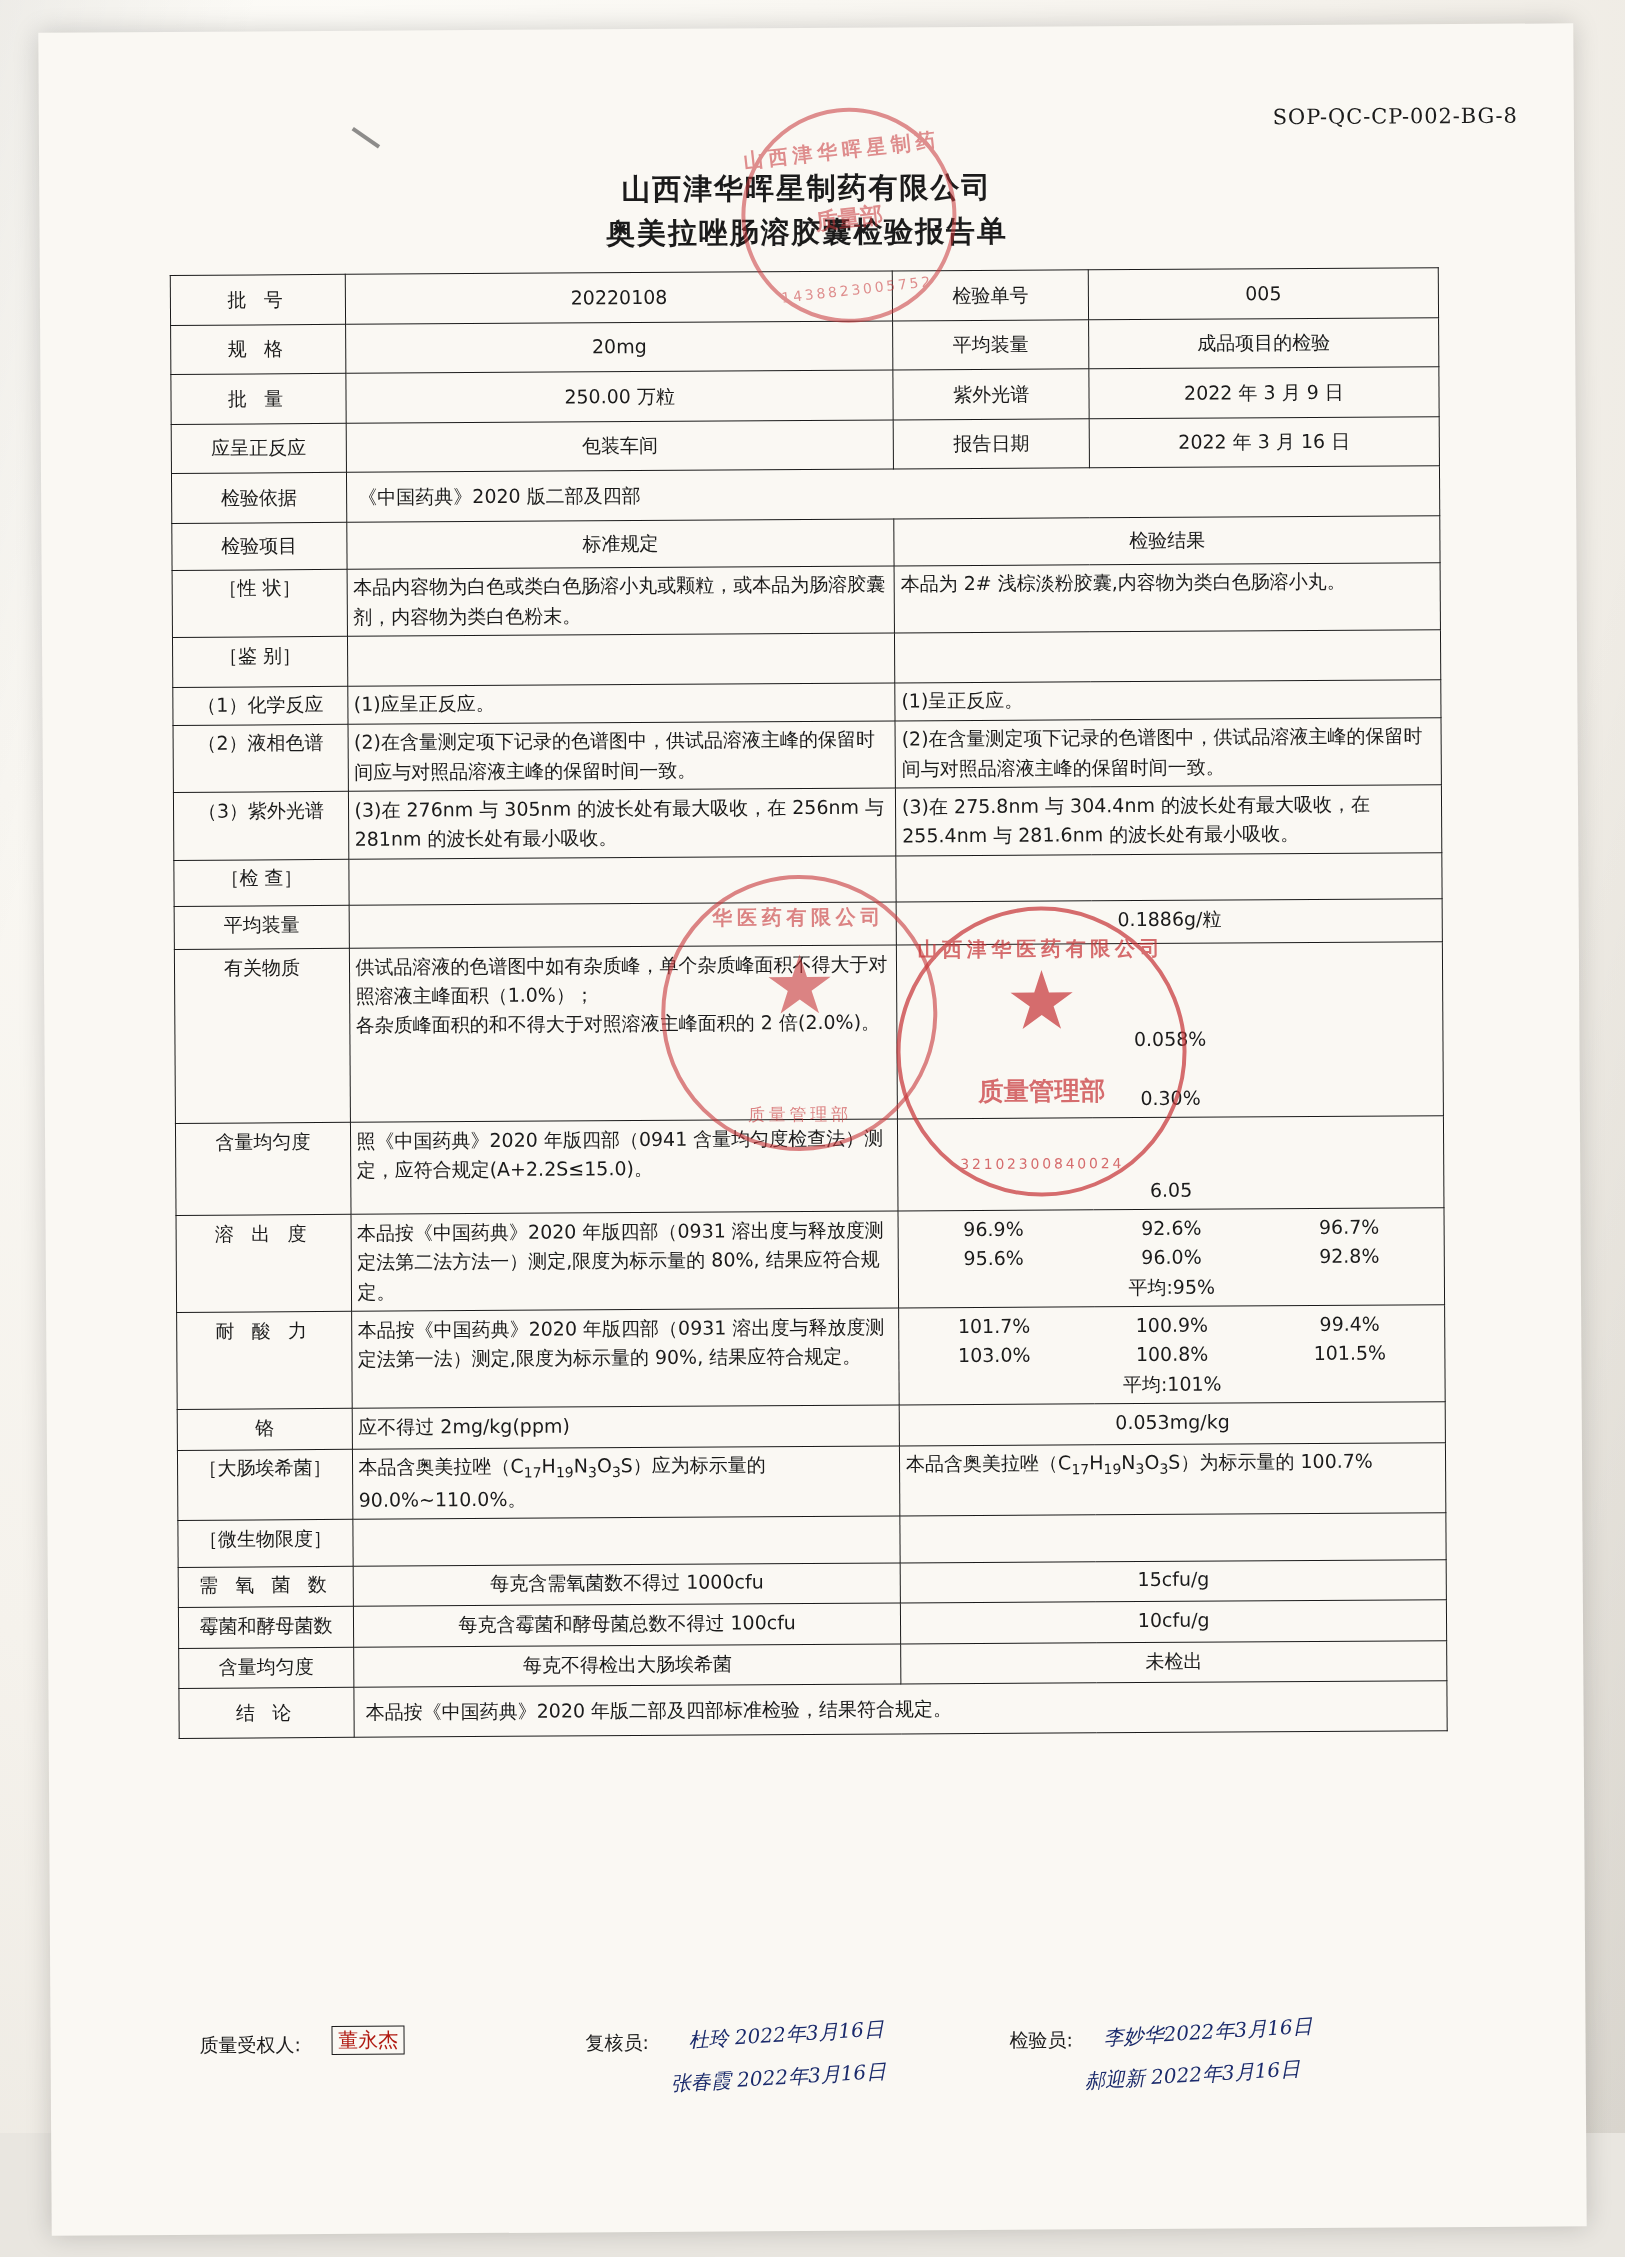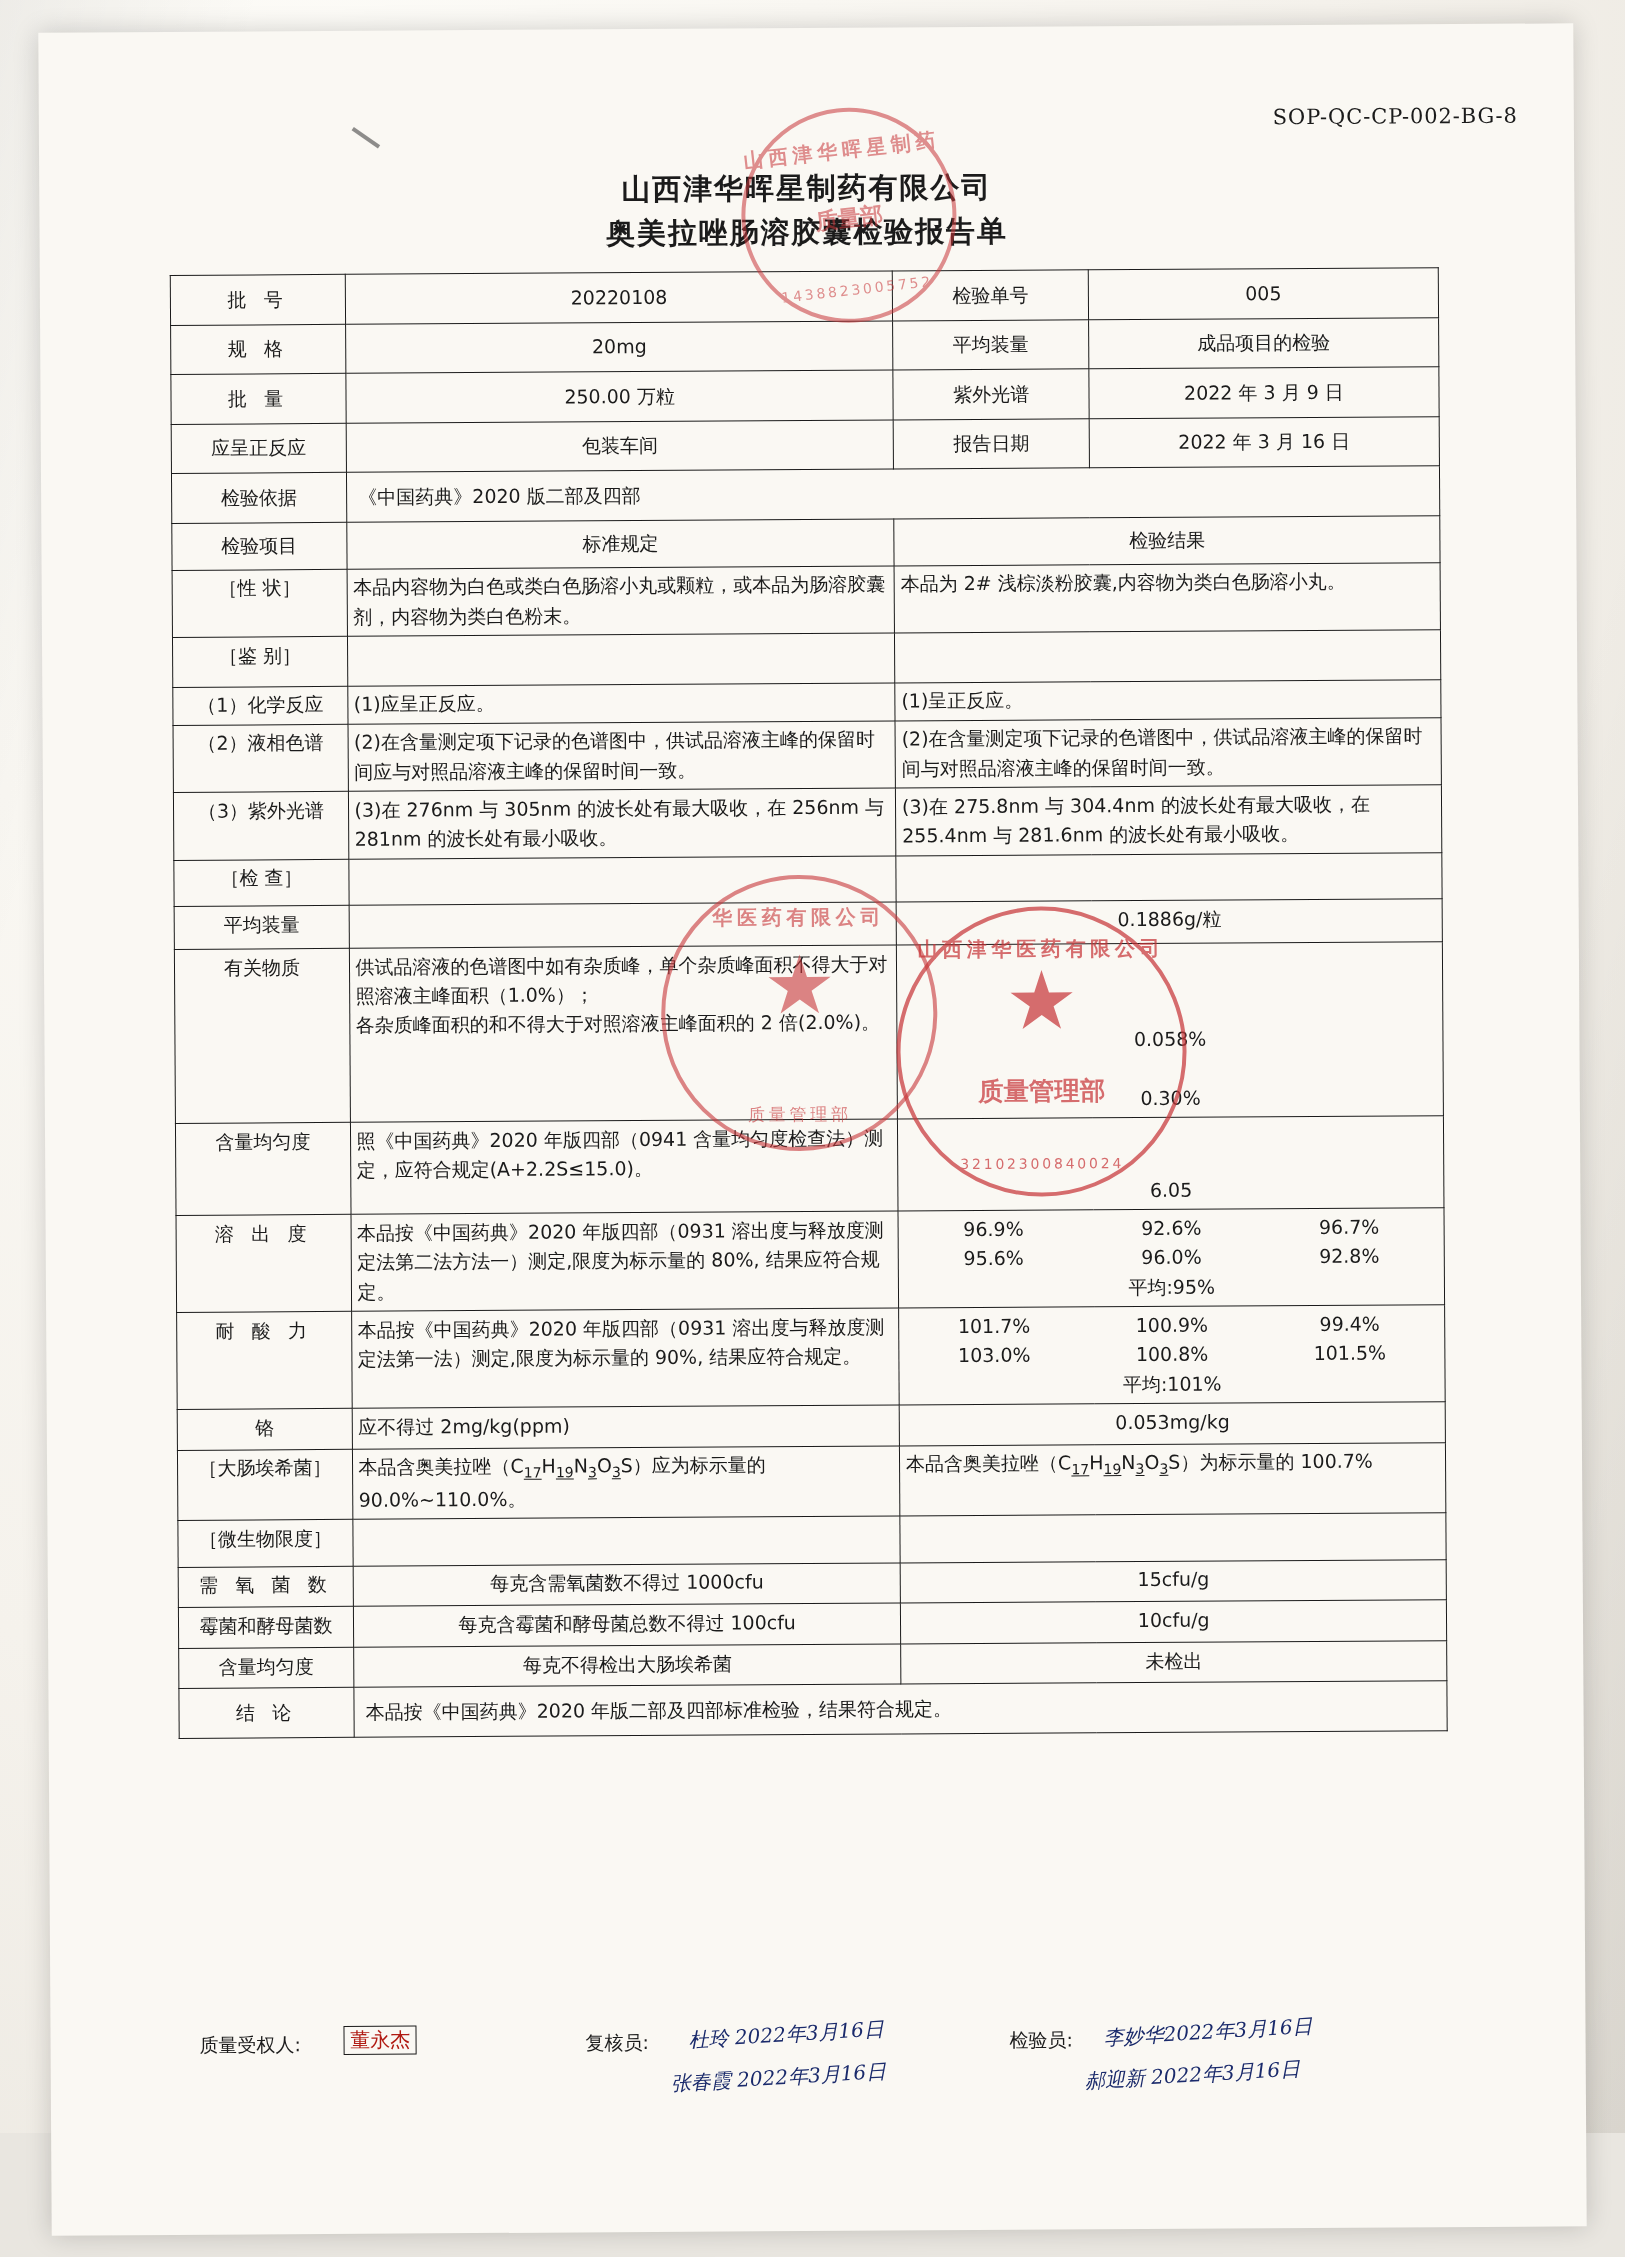--- a/index.html
+++ b/index.html
@@ -58,21 +58,21 @@
     vertical-align:top;
     line-height:1.55;
   }
   .c{text-align:center;}
   .l{text-align:left;}
   .lbl{ text-align:center; letter-spacing:5.6px; white-space:nowrap;}
   .lbl0{ text-align:center; white-space:nowrap;}
   .hrow td{height:41px;vertical-align:middle;}
   .secthead td{height:38px;vertical-align:middle;}
   .pad{padding-left:11.3px;}
-  .mini{font-size:14px;vertical-align:sub;text-decoration:underline;}
+  .mini{font-size:14px;vertical-align:sub;}
   .res3{display:flex;justify-content:space-around;}
   .res3 span{min-width:104px;text-align:center;}
   .footer{
     position:absolute;left:130px;top:1993px;width:1269px;height:141px;
   }
   .sigline{
     position:absolute;font-size:19px;
   }
   .hand{
     font-family:"DejaVu Serif","Liberation Serif",serif;
@@ -82,21 +82,20 @@
     transform:rotate(-3deg);
     display:inline-block;
   }
   .handbox{
     border:1.3px solid #1b1b1b;
     padding:0 5.6px;
     display:inline-block;
     color:#b01a12;
     font-family:"DejaVu Serif","Liberation Serif",serif;
     font-size:20px;
-    margin-left:12px;
   }
   
   .stamp{
     position:absolute;
     border-radius:50%;
     opacity:.72;
     pointer-events:none;
   }
   .stamp-red{
     border:4.7px solid #c8373a;

